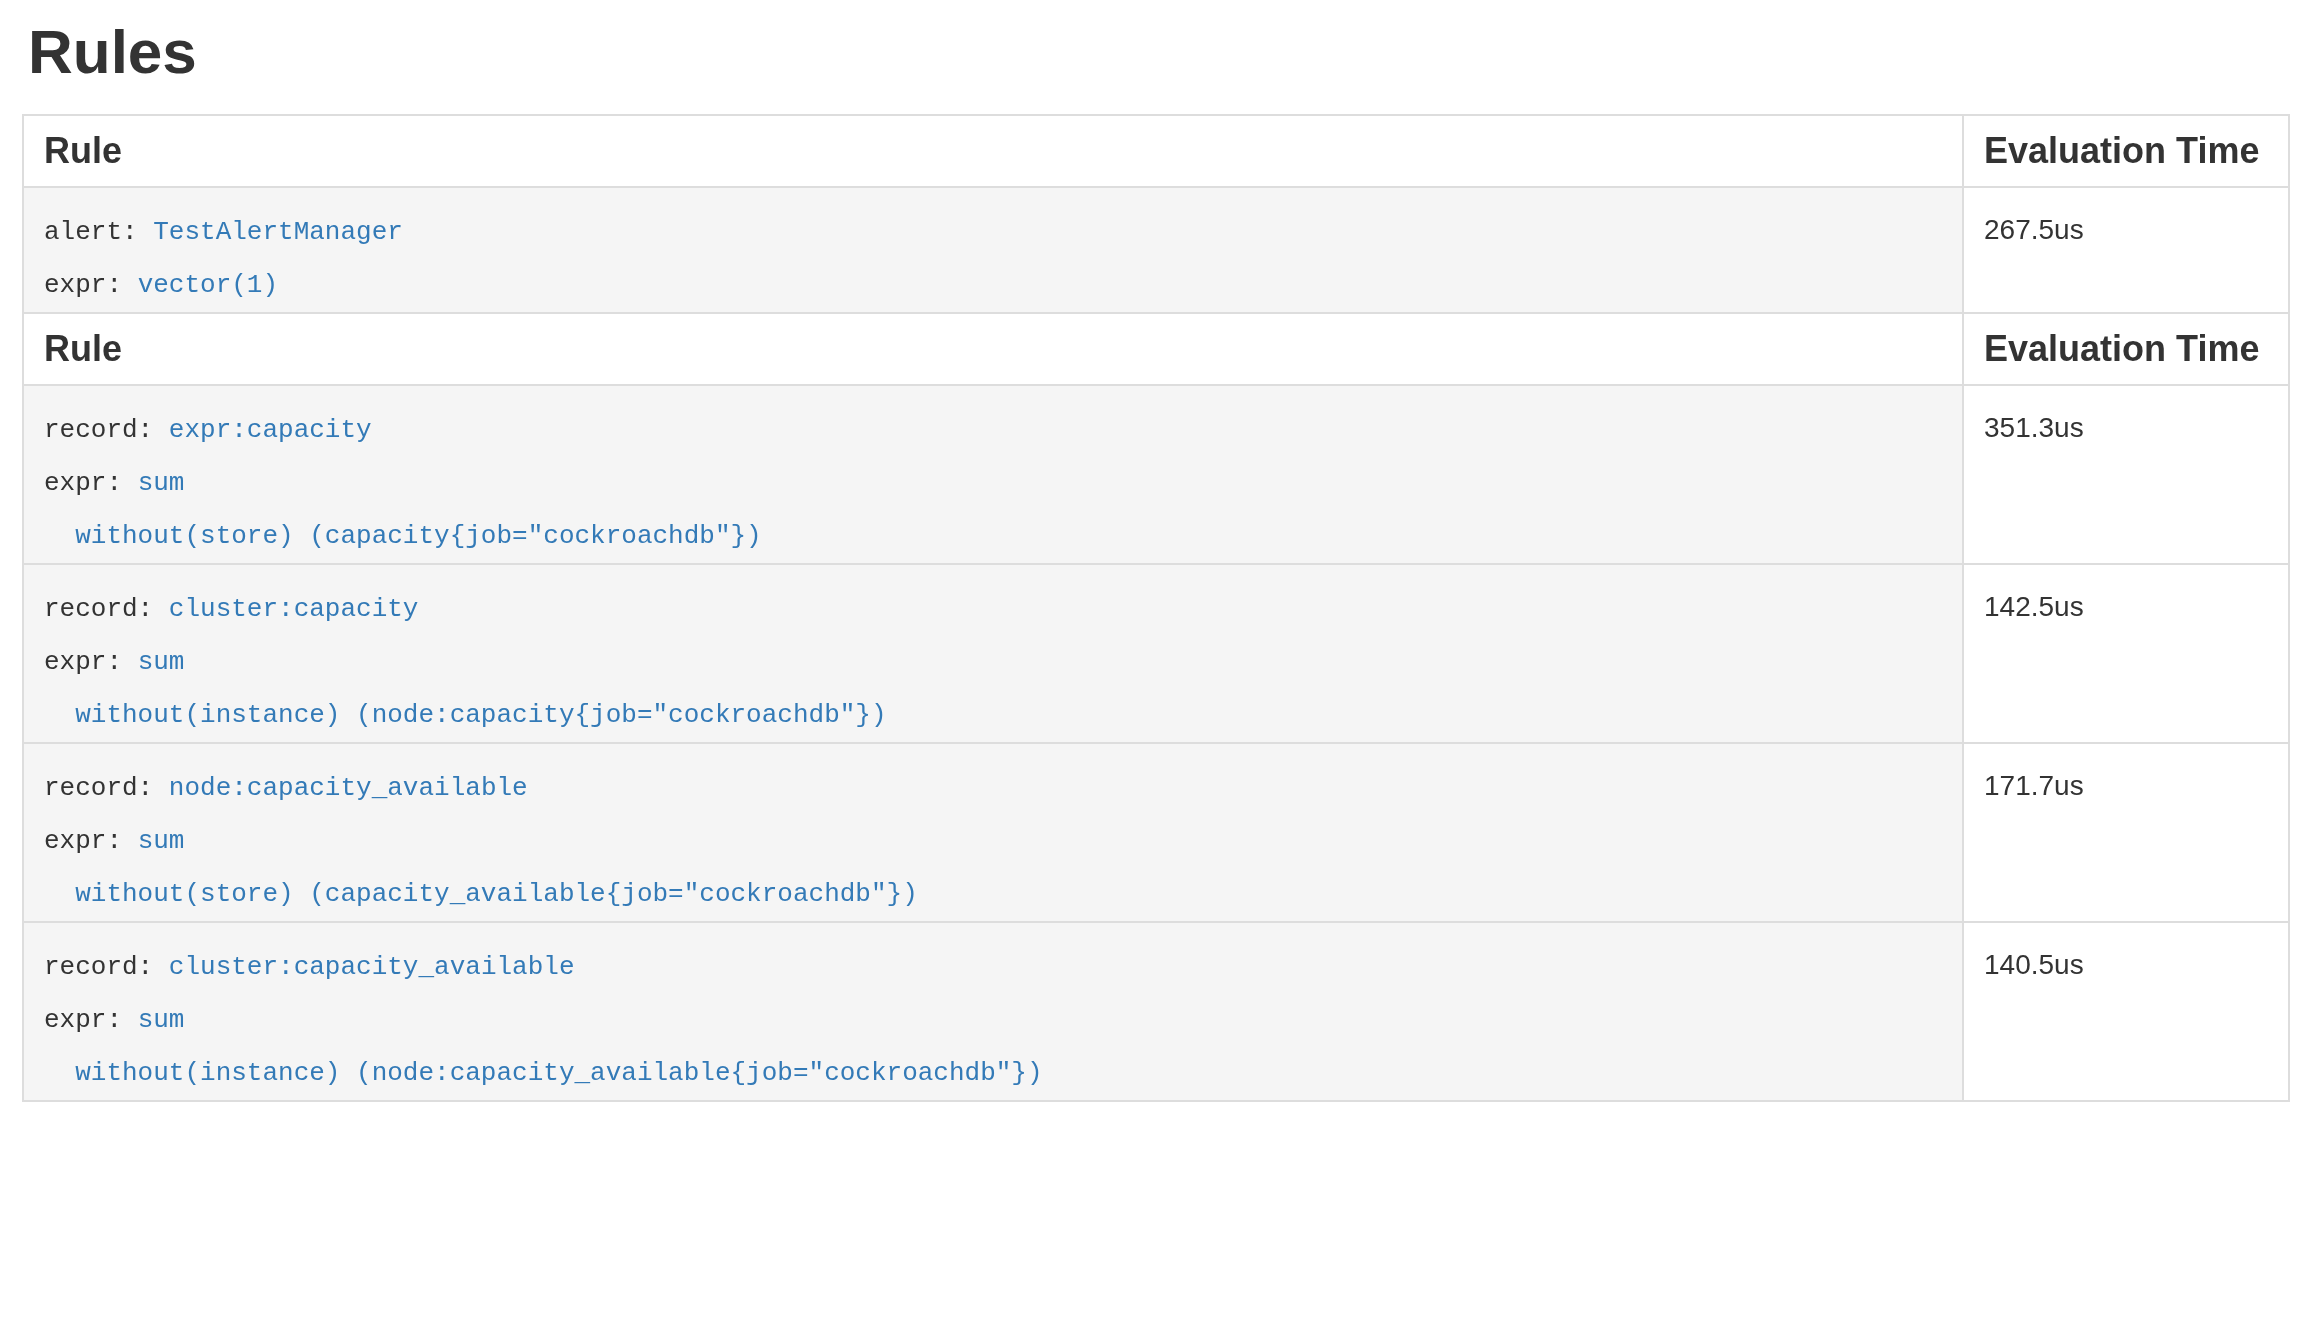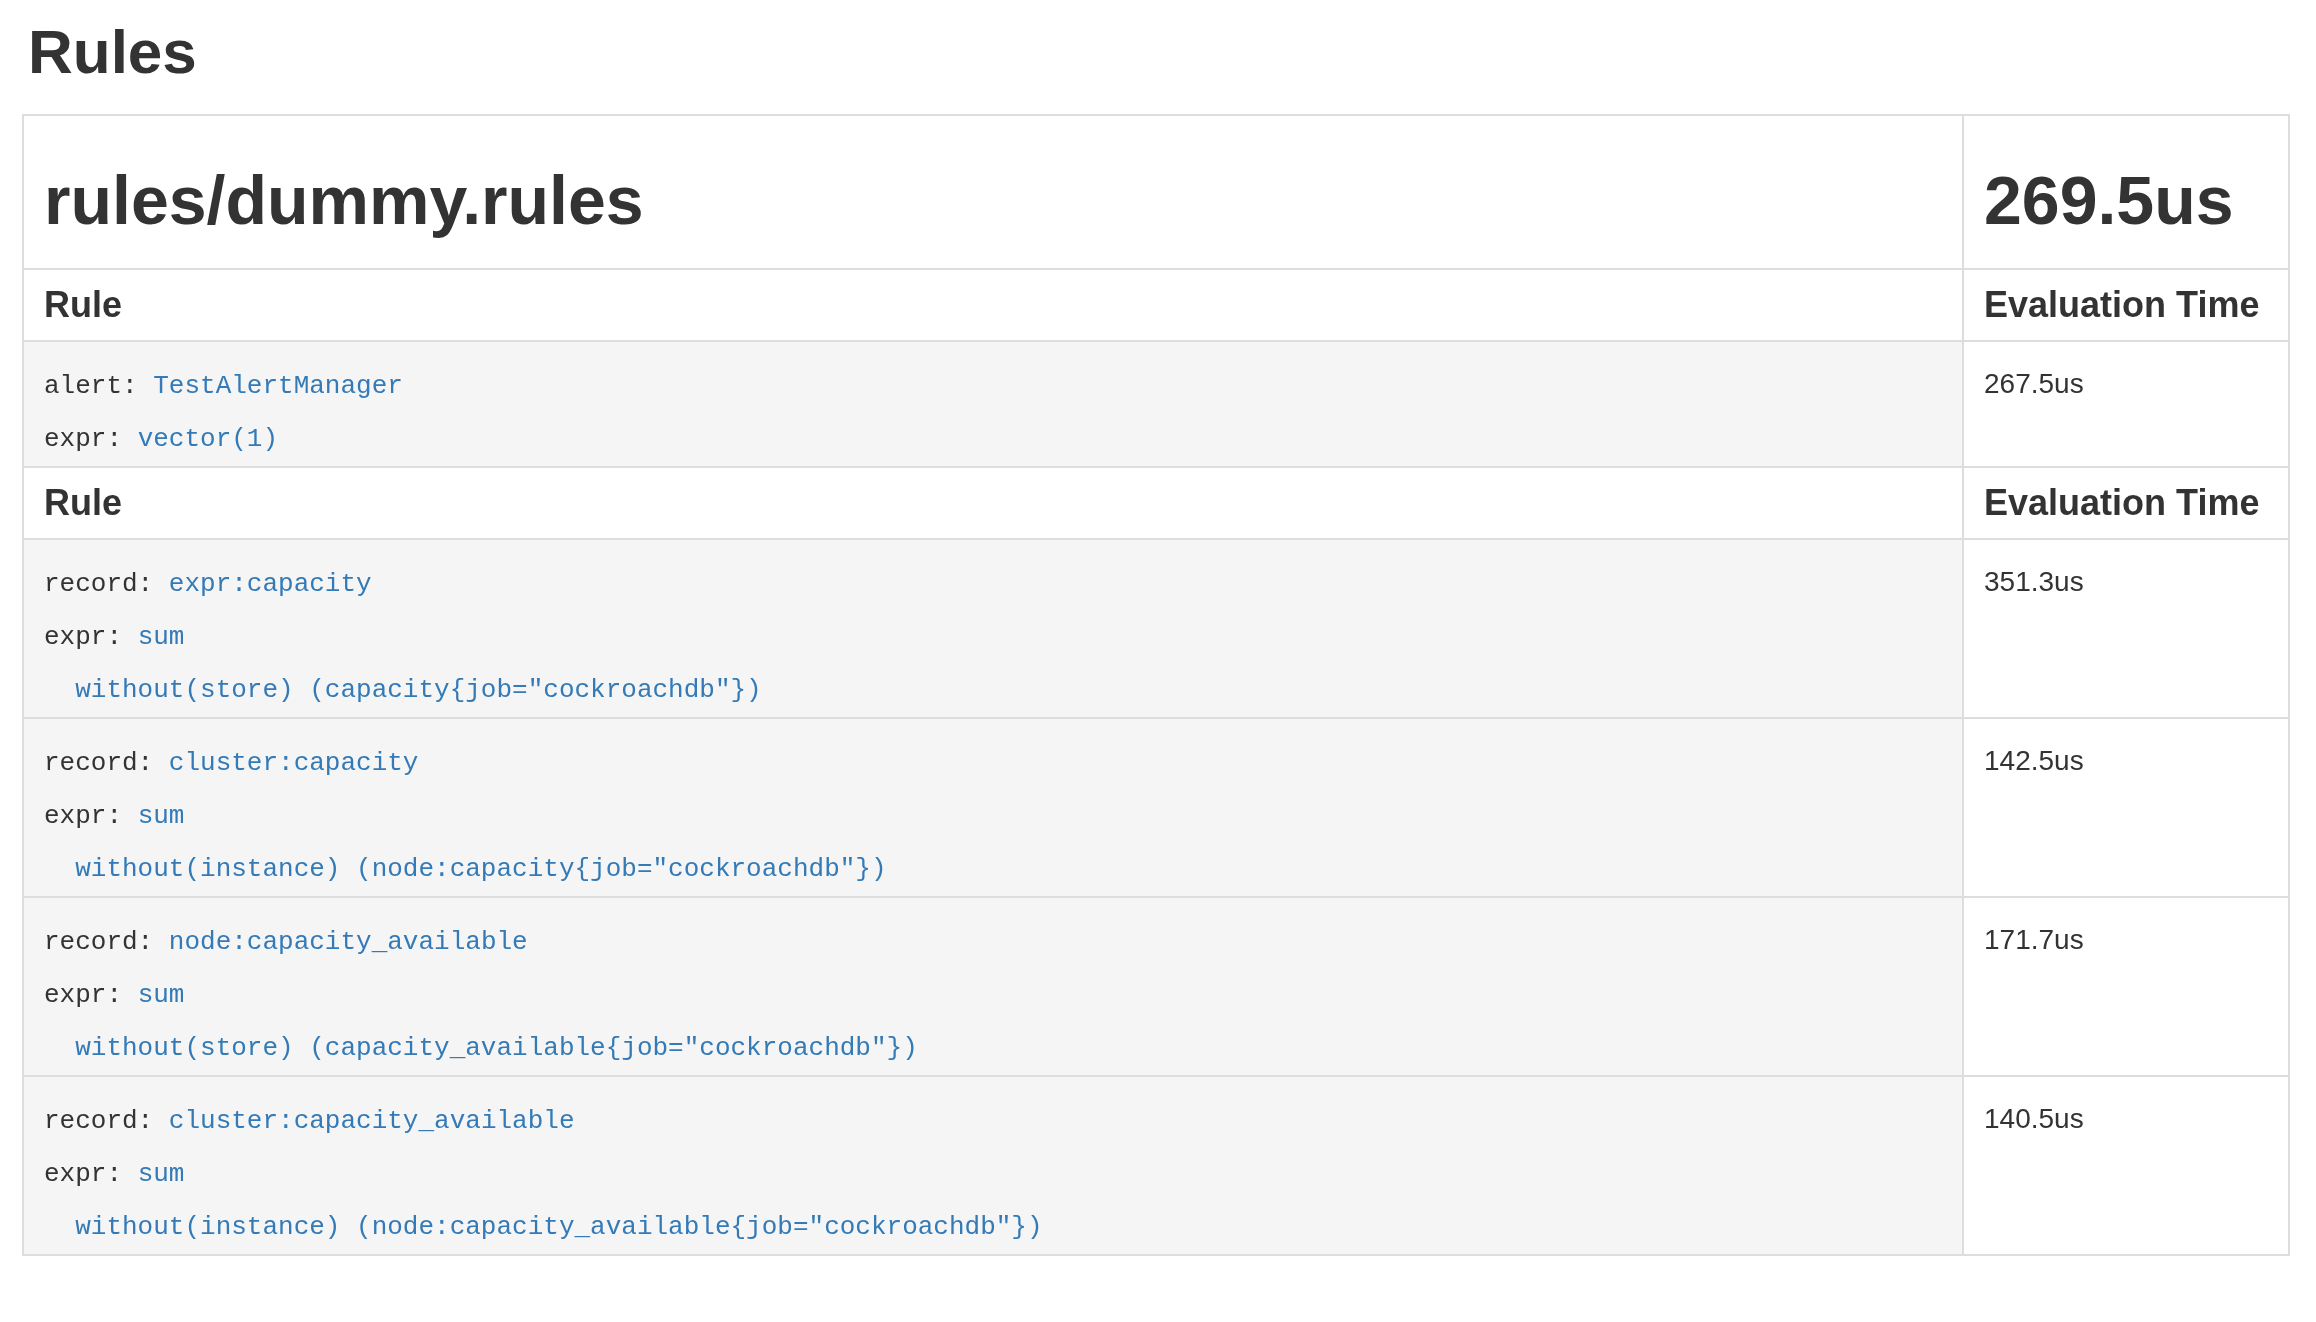--- a/index.html
+++ b/index.html
@@ -89,28 +89,20 @@
 <body>
 
 <h1 class="page-title">Rules</h1>
 
 <table class="rules-table">
   <colgroup>
     <col class="rule-col">
     <col class="eval-col">
   </colgroup>
   <tbody>
-      <tr class="group-heading-row">
-        <td>
-          <h2>rules/dummy.rules</h2>
-        </td>
-        <td>
-          <h2>269.5us</h2>
-        </td>
-      </tr>
       <tr class="column-header-row">
         <td>Rule</td>
         <td>Evaluation Time</td>
       </tr>
       <tr class="rule-row">
         <td class="rule-cell">
           <pre class="rule-text">alert: <a>TestAlertManager</a>
 expr: <a>vector(1)</a></pre>
         </td>
         <td class="eval-cell">267.5us</td>

